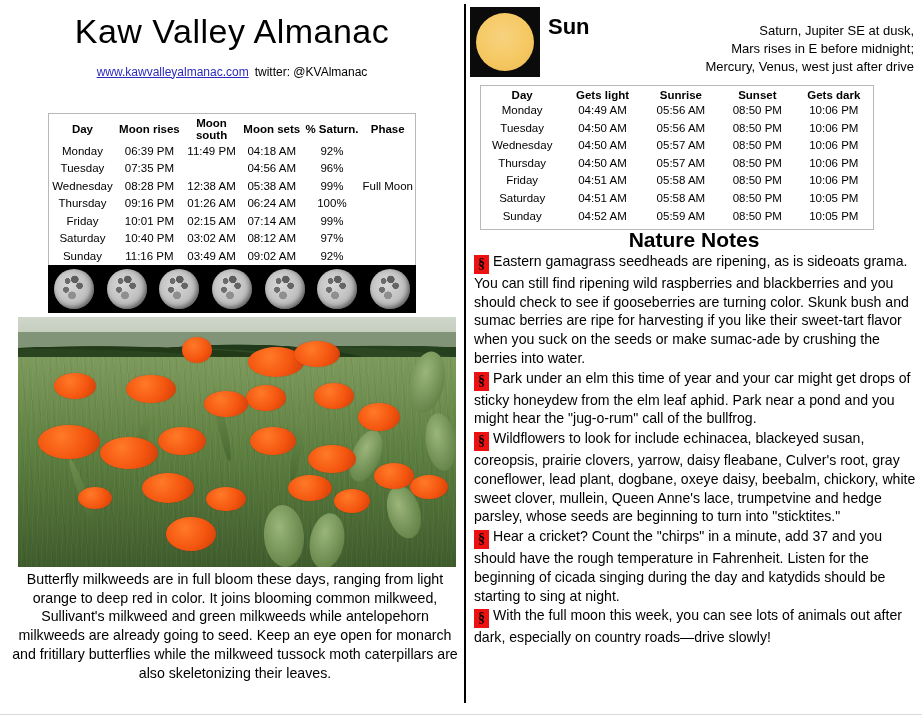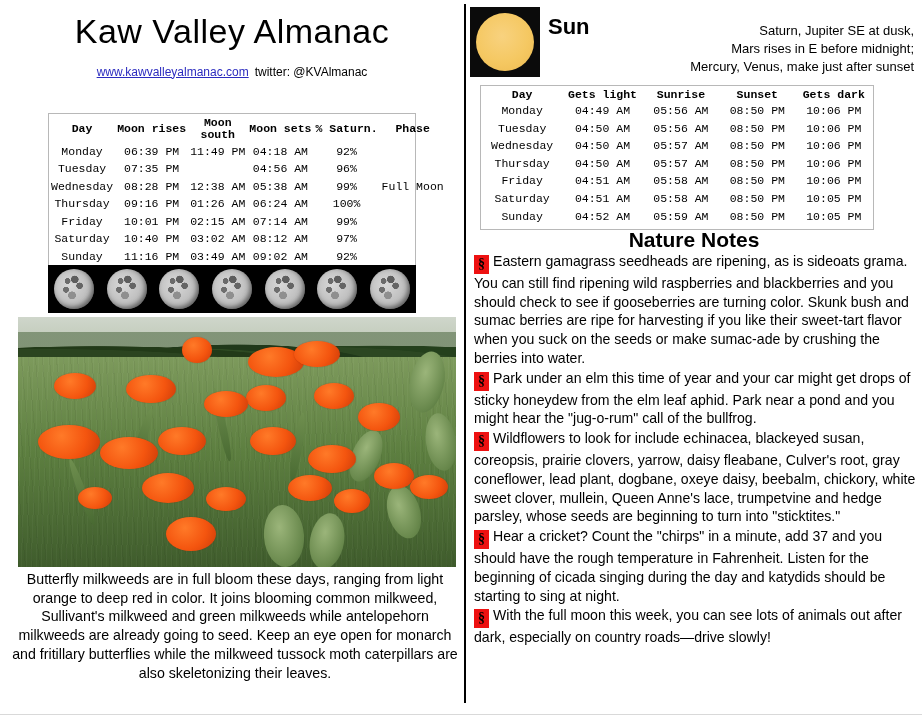--- a/index.html
+++ b/index.html
@@ -82,21 +82,20 @@
     width: 368px;
     border: 1px solid #b8b8b8;
     box-sizing: border-box;
     background: #ffffff;
     padding: 2px 0 3px 0;
   }
   table.almanac {
     border-collapse: collapse;
     width: 100%;
     font-size: 11.5px;
-    font-family: Liberation Mono, monospace;
   }
   table.almanac th {
     font-weight: bold;
     text-align: center;
     padding: 1px 2px;
     line-height: 1.08;
     white-space: nowrap;
   }
   table.almanac td {
     text-align: center;
@@ -429,21 +428,21 @@
   <div class="right-col">
 
     <div class="sun-head">
       <div class="sun-img">
         <div class="sun-disc"></div>
       </div>
       <div class="sun-label">Sun</div>
       <div class="planets">
         <div>Saturn, Jupiter SE at dusk,</div>
         <div>Mars rises in E before midnight;</div>
-        <div>Mercury, Venus, make just after sunset</div>
+        <div>Mercury, Venus, west just after drive</div>
       </div>
     </div>
 
     <div class="sun-table-wrap">
       <table class="almanac">
         <thead>
           <tr>
             <th style="width:21%">Day</th>
             <th style="width:20%">Gets light</th>
             <th style="width:20%">Sunrise</th>

